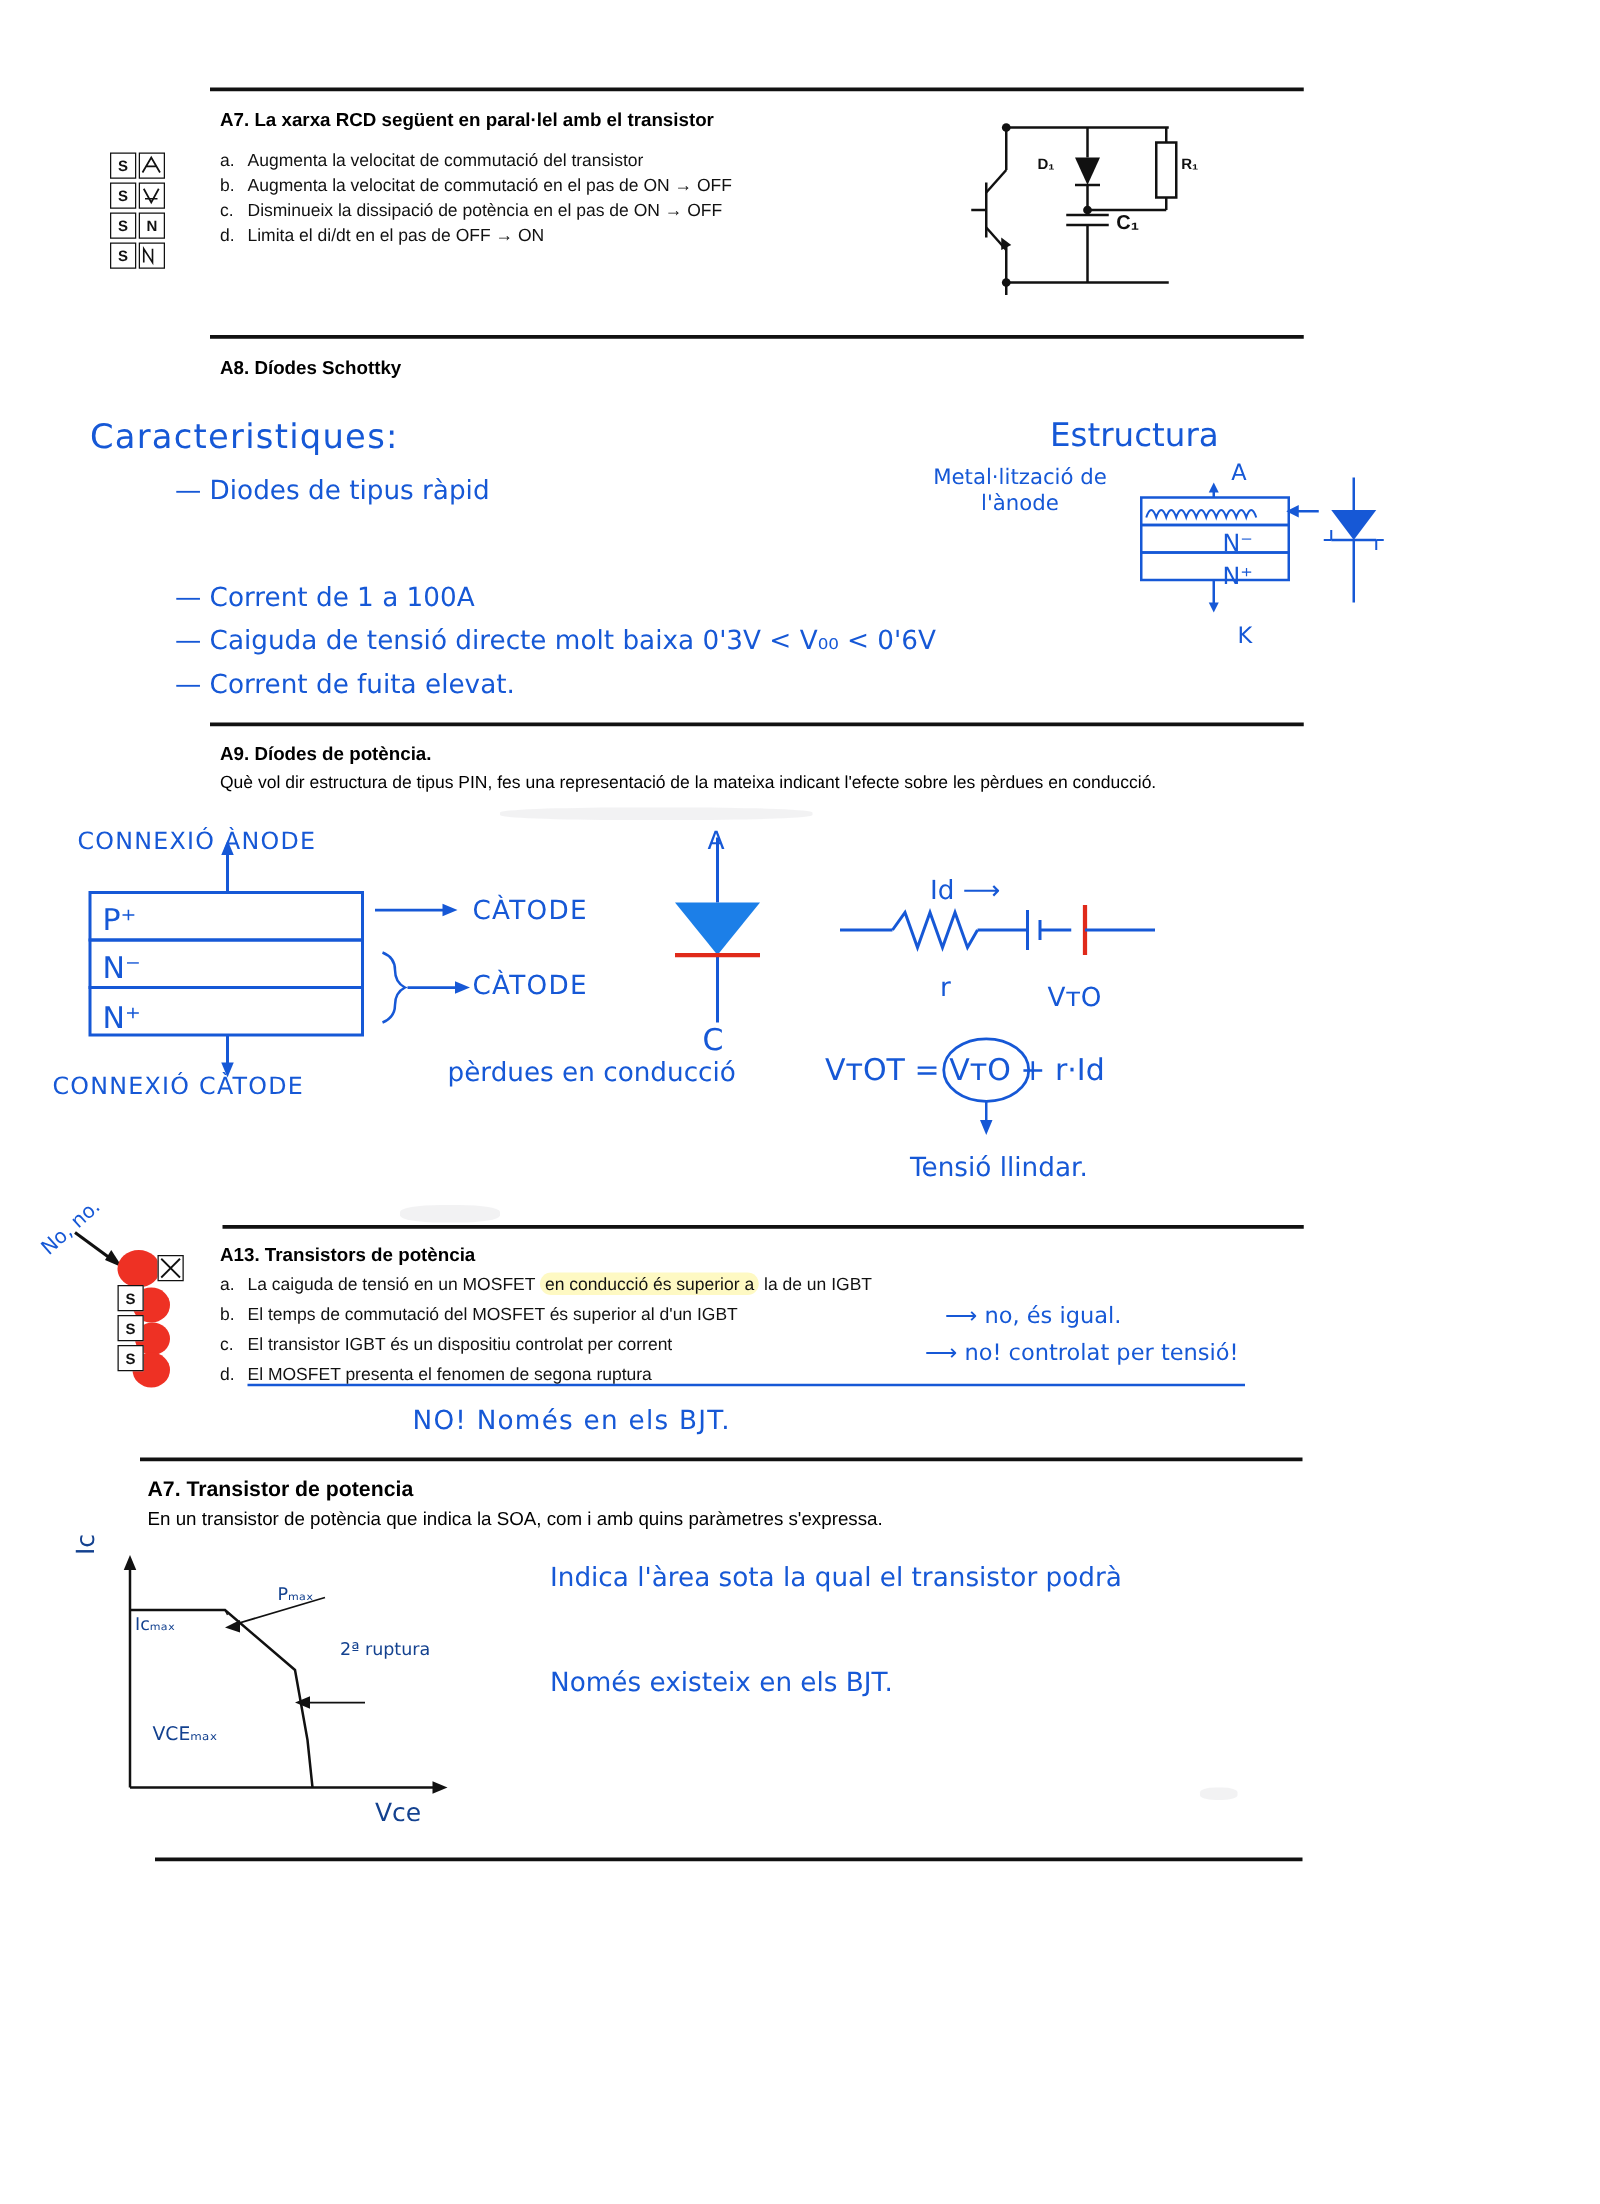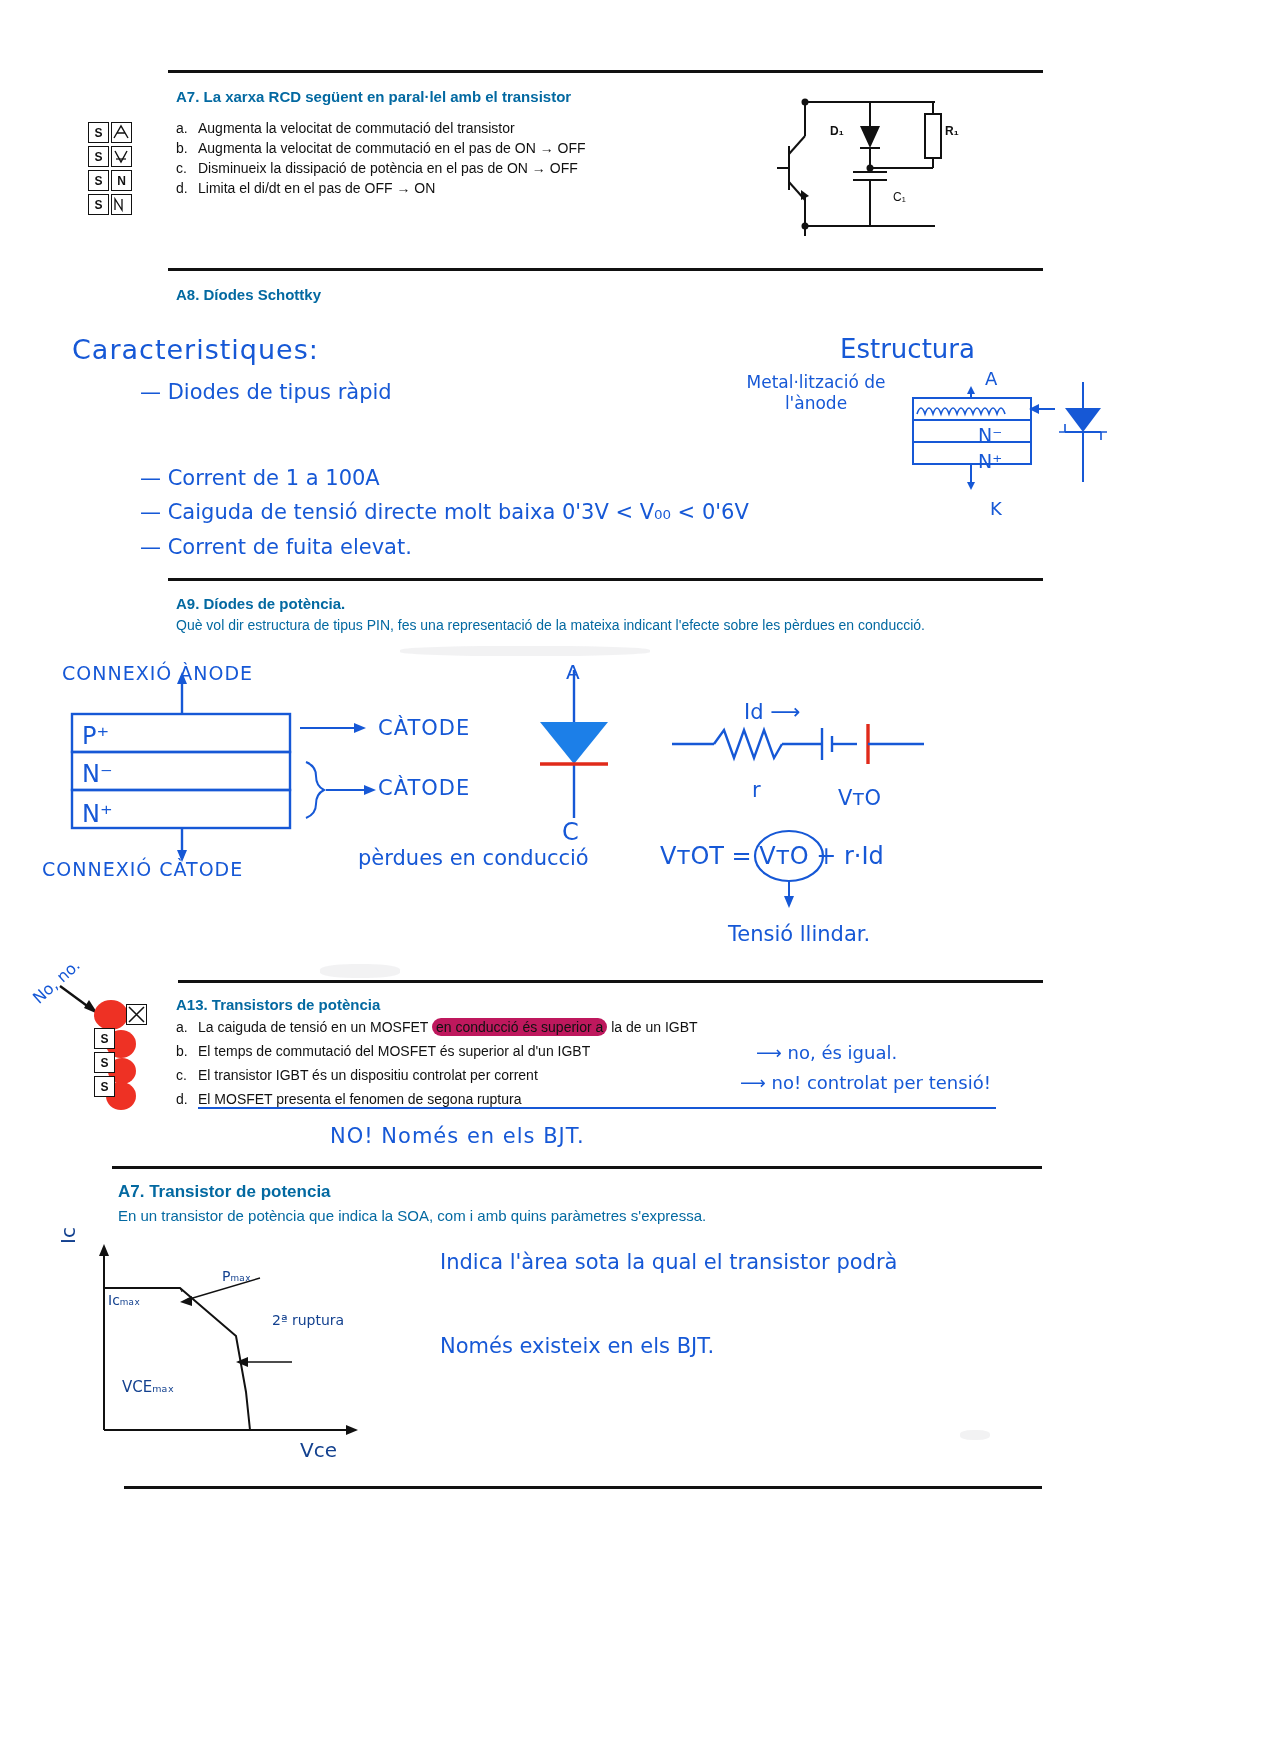--- a/index.html
+++ b/index.html
@@ -1,31 +1,31 @@
 <!DOCTYPE html>
 <html><head>
 <meta charset="utf-8">
 <style>
   html,body{margin:0;padding:0;background:#ffffff;}
   body{width:1280px;height:1763px;position:relative;font-family:"Liberation Sans",sans-serif;color:#111;}
   .page{position:absolute;inset:0;}
   .rule{position:absolute;background:#111;}
-  .printed{font-family:"Liberation Sans",sans-serif;color:#0369a1;}
+  .printed{font-family:"Liberation Sans",sans-serif;color:#000000;}
   .q-title{font-weight:bold;font-size:15px;}
   .q-sub{font-size:14px;line-height:1.3;}
   .opt-row{display:flex;align-items:flex-start;font-size:14px;margin-bottom:4px;}
   .opt-letter{width:22px;flex:0 0 22px;font-weight:normal;}
   .opt-text{flex:1;}
   .hand{font-family:"DejaVu Sans",sans-serif;color:#1658d6;}
   .hand-dark{color:#13418f;}
   .abs{position:absolute;}
   .chk{width:19px;height:19px;border:1.6px solid #111;display:flex;align-items:center;justify-content:center;font-size:12px;font-weight:bold;background:#fff;}
   .chkcol{position:absolute;display:flex;flex-direction:column;gap:3px;}
   .chkpair{display:flex;gap:2px;}
-  .hl{background:#be185d;border-radius:9px;padding:1px 4px;}
+  .hl{background:#fef9c3;border-radius:9px;padding:1px 4px;}
   .under{border-bottom:2px solid #1658d6;}
   .red-dot{position:absolute;border-radius:50%;background:#ee3124;}
   .smudge{position:absolute;background:#e8e8ea;opacity:.55;border-radius:40%;}
   svg{display:block;overflow:visible;}
 </style>
 </head>
 <body>
 
 <div class="page">
 
@@ -111,21 +111,21 @@
         <rect x="150" y="28" width="16" height="44"></rect>
         <line x1="158" y1="16" x2="158" y2="28"></line>
         <line x1="158" y1="72" x2="158" y2="82"></line>
       </g>
       <circle cx="30" cy="16" r="3.5" fill="#111"></circle>
       <circle cx="30" cy="140" r="3.5" fill="#111"></circle>
       <circle cx="95" cy="82" r="3.5" fill="#111"></circle>
     </svg>
     <div class="abs" style="left:55px;top:38px;font-size:12px;font-weight:bold;">D₁</div>
     <div class="abs" style="left:170px;top:38px;font-size:12px;font-weight:bold;">R₁</div>
-    <div class="abs" style="left:118px;top:104px;font-size:12px;font-weight:normal;">C₁</div>
+    <div class="abs" style="left:118px;top:84px;font-size:16px;font-weight:bold;">C₁</div>
   </div>
 
   <div class="rule" style="left:168px;top:268px;width:875px;height:3px;"></div>
 
   <div class="abs printed q-title" style="left:176px;top:286px;">A8. Díodes Schottky</div>
 
   <div class="abs hand" style="left:72px;top:334px;font-size:27px;letter-spacing:1px;">Caracteristiques:</div>
 
   <div class="abs hand" style="left:140px;top:380px;font-size:21px;">
     <span>—&nbsp;</span><span>Diodes de tipus ràpid</span>

